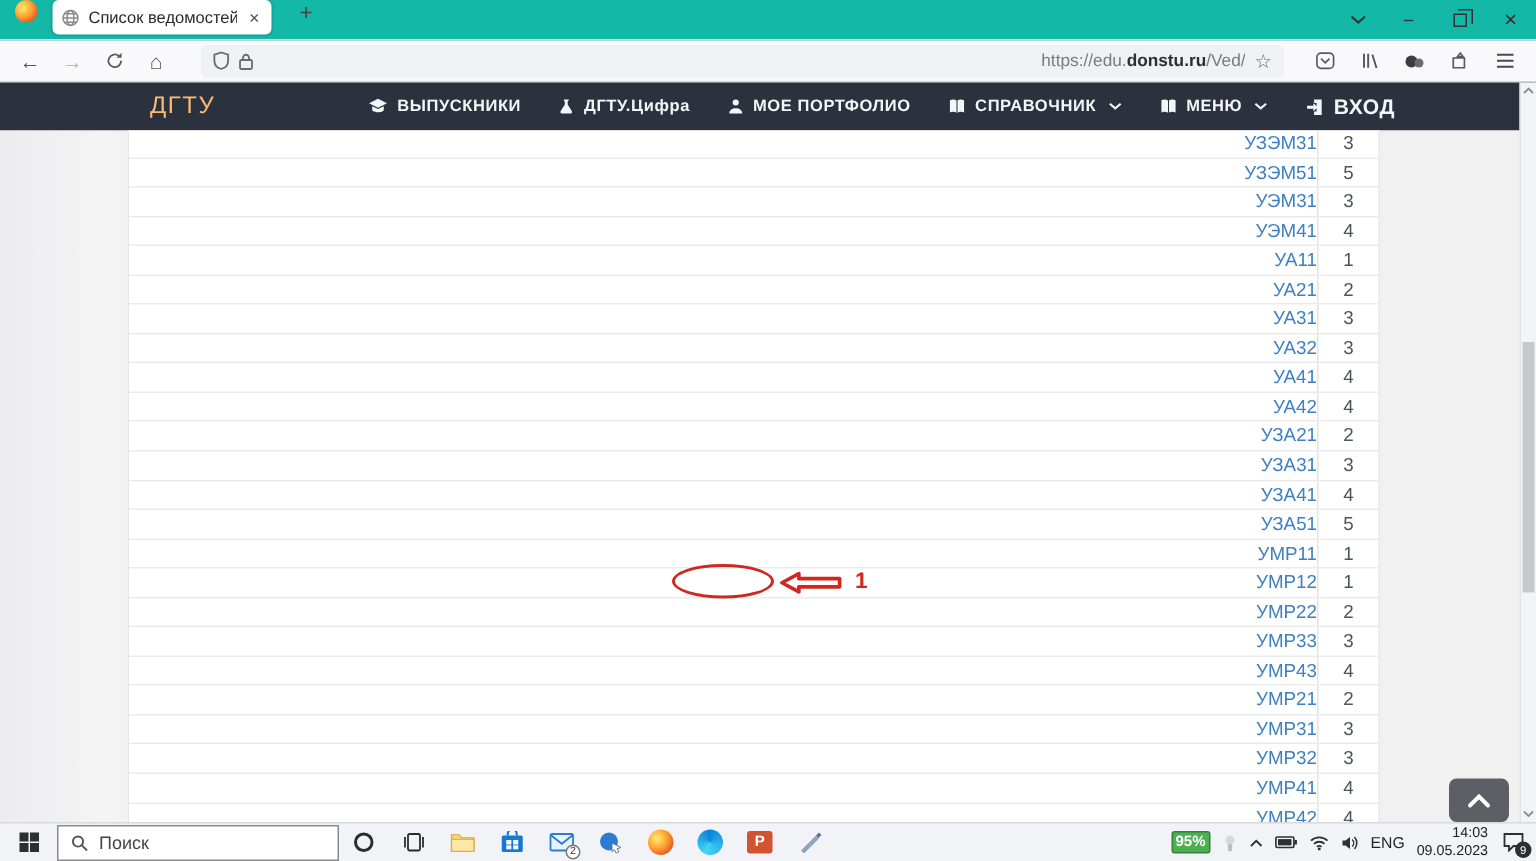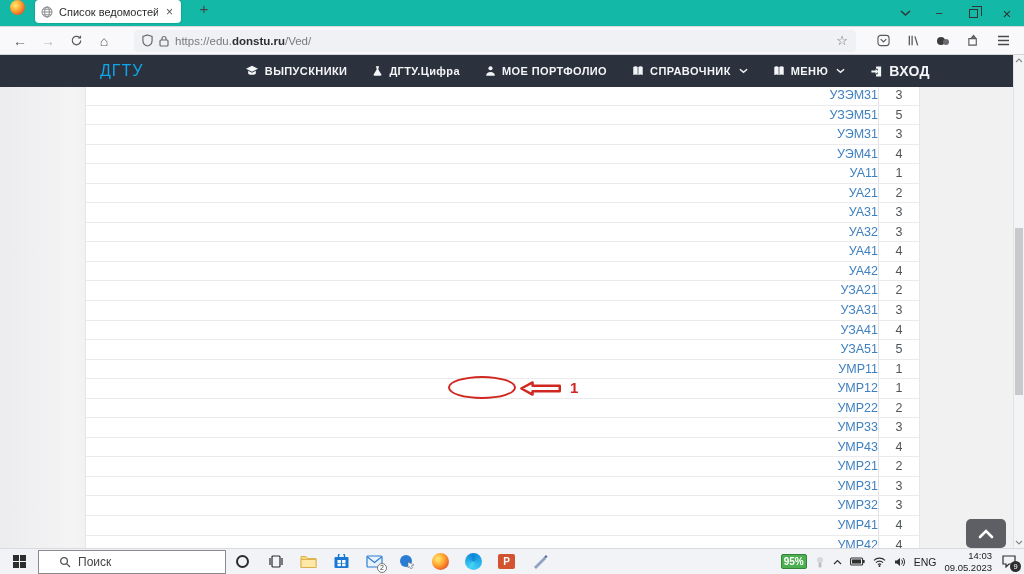--- a/index.html
+++ b/index.html
@@ -18,29 +18,29 @@
   .newtab { margin-left:12px; font-size:15px; color:#444; width:22px; text-align:center; }
   .win-controls { position:absolute; right:0; top:0; height:27px; display:flex; align-items:center; }
   .win-btn { width:34px; height:27px; display:flex; align-items:center; justify-content:center; color:#333; font-size:13px; }
   .restore-glyph { width:9px; height:9px; border:1px solid #333; position:relative; }
   .restore-glyph:before { content:""; position:absolute; left:2px; top:-4px; width:9px; height:9px; border:1px solid #333; border-left:none; border-bottom:none; }
 
   
   .toolbar { height:28px; background:#f9f9fb; border-bottom:1px solid #d4d4d6; display:flex; align-items:center; padding:0 8px; gap:4px; }
   .nav-btn { width:24px; height:22px; display:flex; align-items:center; justify-content:center; font-size:14px; color:#5a5a5a; }
   .nav-btn.dis { color:#b9b9bb; }
-  .urlbar { flex:1; height:22px; margin:0 10px 0 14px; background:#f0f1f4; border-radius:4px; display:flex; align-items:center; padding:0 8px; gap:6px; }
+  .urlbar { flex:1; height:22px; margin:0 10px 0 14px; background:#f0f1f4; border-radius:4px; display:flex; align-items:center; padding:0 8px; gap:6px;text-align:right; }
   .url-text { font-size:11.5px; color:#7a7a7e; flex:1; white-space:nowrap; overflow:hidden; }
   .url-text b { color:#2f2f33; font-weight:700; }
   .star { font-size:13px; color:#6a6a6e; }
   .tb-icon { width:26px; height:22px; display:flex; align-items:center; justify-content:center; color:#5a5a5e; }
 
   
   .site-nav { height:32px; background:#2b323e; display:flex; align-items:center; padding:0 94px 0 100px; color:#fff; }
-  .site-logo { font-size:16px; letter-spacing:1px; color:#0ea5e9; }
+  .site-logo { font-size:16px; letter-spacing:1px; color:#fdba74; }
   .nav-items { margin-left:auto; display:flex; align-items:center; gap:25px; }
   .nav-item { display:flex; align-items:center; gap:6px; font-size:11px; font-weight:700; letter-spacing:.4px; color:#f4f5f7; text-decoration:none; white-space:nowrap; }
   .nav-item.strong { font-size:14px;text-align:right; }
   .nav-ic { display:flex; align-items:center; }
   .chev { margin-left:2px; }
 
   
   .content { position:absolute; top:87px; left:0; right:0; bottom:26px; background:linear-gradient(90deg,#ececee 0px,#f4f4f5 70px,#f1f1f2 90px); overflow:hidden; }
   .grid { position:absolute; left:85px; top:-1px; width:835px; background:#fff; border-left:1px solid #e6e6e8; border-right:1px solid #e6e6e8; }
   .trow { display:flex; height:19.55px; border-bottom:1px solid #ebebed; }
@@ -58,21 +58,21 @@
   
   .scrollbar { position:absolute; top:55px; bottom:26px; right:0; width:11px; background:#f3f4f6; border-left:1px solid #e2e2e4; z-index:8; }
   .sb-thumb { position:absolute; left:1px; right:1px; top:173px; height:167px; background:#c7c9cc; }
   .sb-arrow { position:absolute; left:0; right:0; display:flex; justify-content:center; color:#8a8a8e; }
 
   
   .taskbar { position:absolute; left:0; right:0; bottom:0; height:26px; background:#f1f3f6; border-top:1px solid #d8dadd; display:flex; align-items:center; z-index:10; }
   .start { width:38px; height:26px; display:flex; align-items:center; justify-content:center; }
   .winlogo { width:13px; height:13px; display:grid; grid-template-columns:6px 6px; grid-template-rows:6px 6px; gap:1px; }
   .winlogo span { background:#2e2e2e; }
-  .searchbox { width:188px; height:24px; background:#fff; border:1px solid #8a8a8e; display:flex; align-items:center; gap:7px; padding:0 20px; }
+  .searchbox { width:188px; height:24px; background:#fff; border:1px solid #8a8a8e; display:flex; align-items:center; gap:7px; padding:0 8px; }
   .search-label { font-size:12px; color:#444; }
   .tb-app { width:33px; height:26px; display:flex; align-items:center; justify-content:center; position:relative; }
   .folder-i, .store-i, .mail-i, .ppt-i { width:17px; height:15px; }
   .ff-i { width:17px; height:17px; border-radius:50%; background:radial-gradient(circle at 35% 35%, #ffe066 8%, #ff9e2c 45%, #e3562a 78%, #b5301f); }
   .edge-i { width:17px; height:17px; border-radius:50%; background:conic-gradient(from 210deg, #45d3f7, #0b84d8 40%, #2bb3ea 70%, #45d3f7); }
   .ppt-i { background:#d35230; border-radius:2px; color:#fff; font-size:10px; font-weight:700; display:flex; align-items:center; justify-content:center; }
   .badge { position:absolute; right:4px; bottom:2px; min-width:10px; height:10px; border-radius:50%; background:#fff; border:1px solid #777; font-size:7px; color:#333; display:flex; align-items:center; justify-content:center; }
   .tray { margin-left:auto; display:flex; align-items:center; gap:8px; padding-right:6px; }
   .battery-badge { background:#4caf50; border:1px solid #35823a; border-radius:2px; color:#fff; font-size:10px; font-weight:700; padding:0 2px; line-height:13px; }
   .tray-ic { display:flex; align-items:center; justify-content:center; color:#2f2f2f; }

